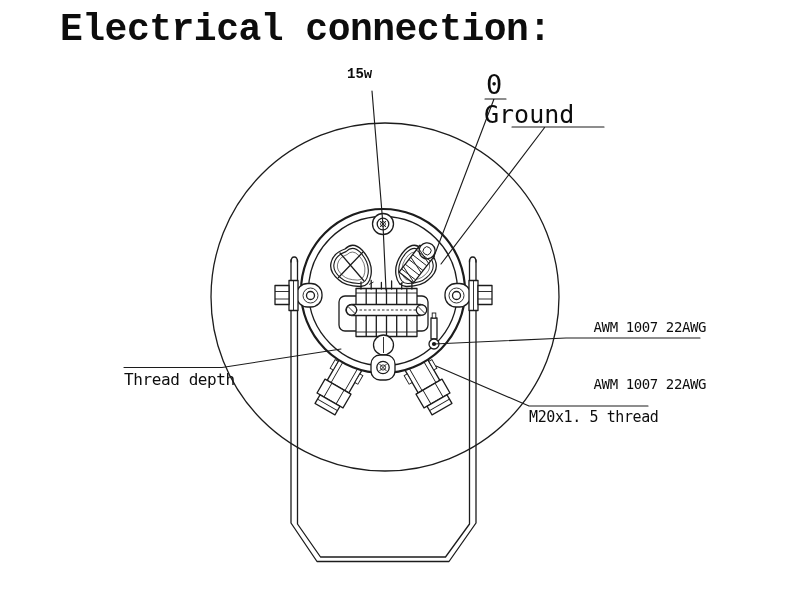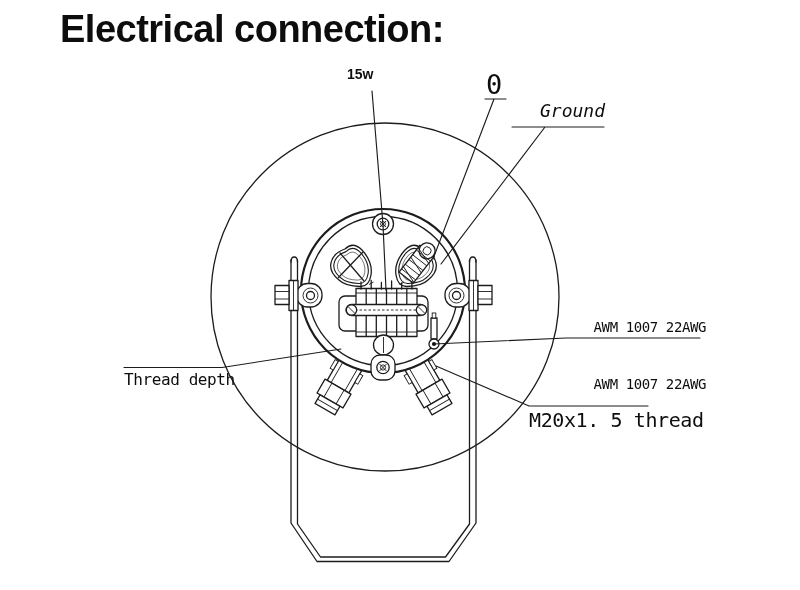--- a/index.html
+++ b/index.html
@@ -1,28 +1,28 @@
 <!DOCTYPE html>
 <html><head>
 <meta charset="utf-8">
 <style>
   html,body{margin:0;padding:0;background:#fff;}
   .canvas{position:relative;width:800px;height:590px;background:#fff;overflow:hidden;
           font-family:"Liberation Sans",sans-serif;color:#000;}
   .canvas svg{position:absolute;left:0;top:0;}
-  .lbl{position:absolute;white-space:pre;color:#0d0d0d;}
+  .lbl{position:absolute;white-space:pre;color:#0d0d0d;font-family:Liberation Mono, monospace;}
   .title{left:60px;top:8px;font-size:38px;font-weight:700;letter-spacing:-0.5px;}
   .lbl-15w{left:347px;top:66px;font-size:14px;font-weight:700;}
   .cad{font-family:"DejaVu Sans Mono","Liberation Mono",monospace;}
   .lbl-0{left:486px;top:69px;font-size:27px;}
-  .lbl-ground{left:540px;top:100px;font-size:18px;font-style:italic;}
+  .lbl-ground{left:484px;top:100px;font-size:25px;}
   .wire-spec{left:556px;top:280px;width:150px;text-align:right;
              font-size:14px;line-height:19px;letter-spacing:-0.4px;}
   .lbl-thread-depth{left:124px;top:370px;font-size:16px;letter-spacing:-0.4px;}
-  .lbl-gland-thread{left:529px;top:408px;font-size:20px;letter-spacing:-0.4px;}
+  .lbl-gland-thread{left:529px;top:408px;font-size:15px;letter-spacing:-0.4px;}
   .ln{fill:none;stroke:#1c1c1c;stroke-width:1.3;stroke-linecap:round;stroke-linejoin:round;}
   .ln2{fill:none;stroke:#1c1c1c;stroke-width:2.2;stroke-linejoin:round;}
   .thin{fill:none;stroke:#1c1c1c;stroke-width:0.9;}
   .wf{fill:#fff;}
   .blk{fill:#141414;stroke:none;}
   .ann{fill:none;stroke:#1c1c1c;stroke-width:1.15;stroke-linecap:round;stroke-linejoin:round;}
 </style>
 </head>
 <body>
 

